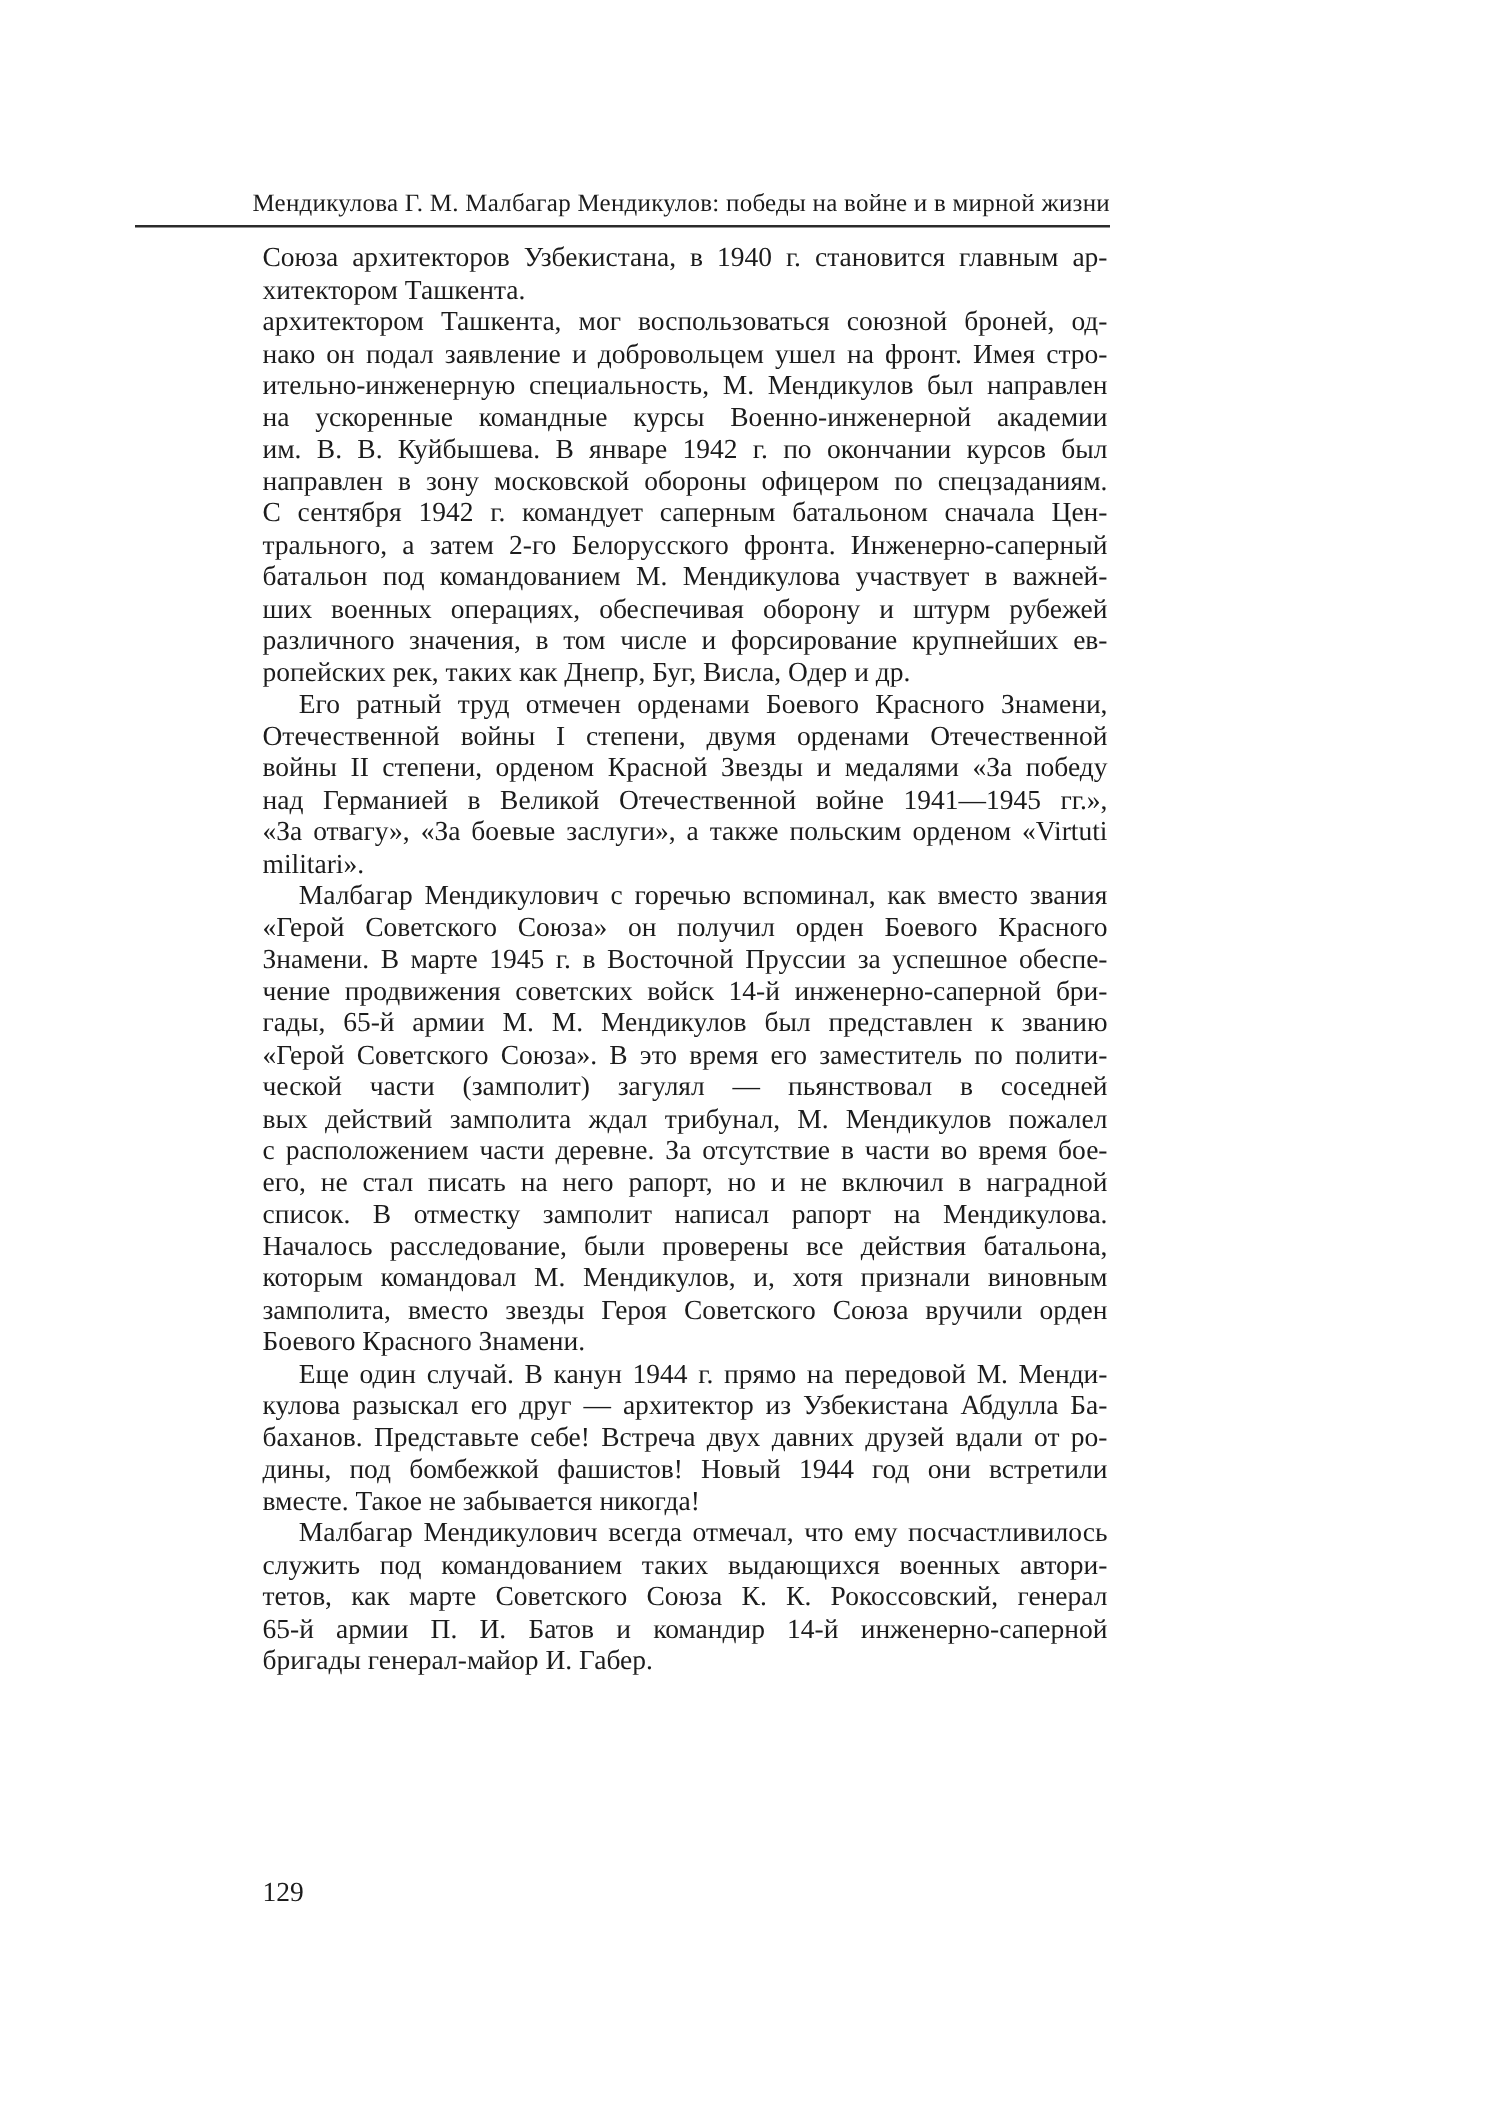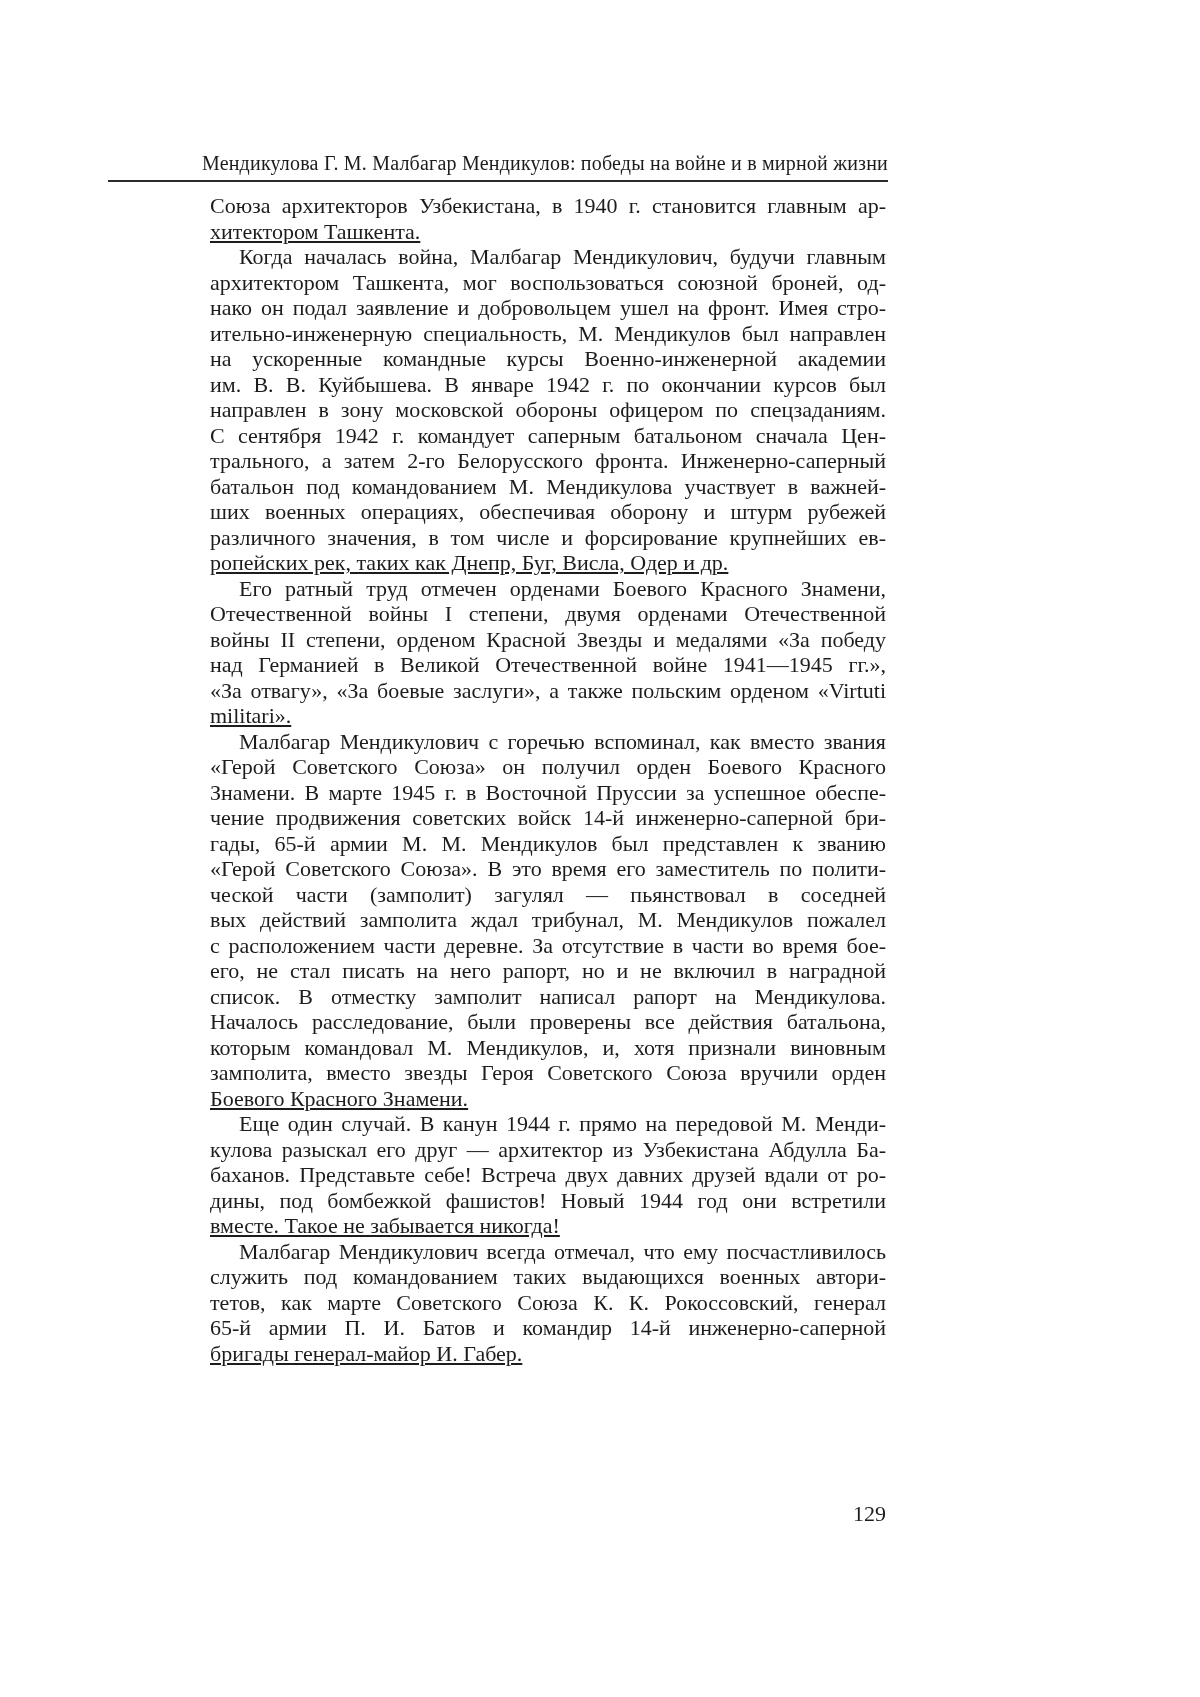--- a/index.html
+++ b/index.html
@@ -36,51 +36,48 @@
     font-size: 22px;
     line-height: 25.5px;
   }
   .paragraph { margin: 0; padding: 0; }
   .line {
     text-align: justify;
     text-align-last: justify;
   }
   .line.para-last {
     text-align-last: left;
-    text-decoration: underline;
   }
   .line.para-first {
     text-indent: 29px;
   }
   .page-number {
     position: absolute;
     left: 210px;
     top: 1501px;
     width: 676px;
-    text-align: right;
     font-size: 22px;
     line-height: 26px;
   }
 </style>
 </head>
 <body>
 
 <div class="page">
 
   <div class="running-head">
     <span>Мендикулова Г. М. Малбагар Мендикулов: победы на войне и в мирной жизни</span>
   </div>
 
   <div class="body-text">
       <div class="paragraph">
         <div class="line">Союза архитекторов Узбекистана, в 1940 г. становится главным ар-</div>
         <div class="line para-last">хитектором Ташкента.</div>
       </div>
       <div class="paragraph">
-        <div class="line para-first">Когда началась война, Малбагар Мендикулович, будучи главным</div>
         <div class="line">архитектором Ташкента, мог воспользоваться союзной броней, од-</div>
         <div class="line">нако он подал заявление и добровольцем ушел на фронт. Имея стро-</div>
         <div class="line">ительно-инженерную специальность, М. Мендикулов был направлен</div>
         <div class="line">на ускоренные командные курсы Военно-инженерной академии</div>
         <div class="line">им. В. В. Куйбышева. В январе 1942 г. по окончании курсов был</div>
         <div class="line">направлен в зону московской обороны офицером по спецзаданиям.</div>
         <div class="line">С сентября 1942 г. командует саперным батальоном сначала Цен-</div>
         <div class="line">трального, а затем 2-го Белорусского фронта. Инженерно-саперный</div>
         <div class="line">батальон под командованием М. Мендикулова участвует в важней-</div>
         <div class="line">ших военных операциях, обеспечивая оборону и штурм рубежей</div>

